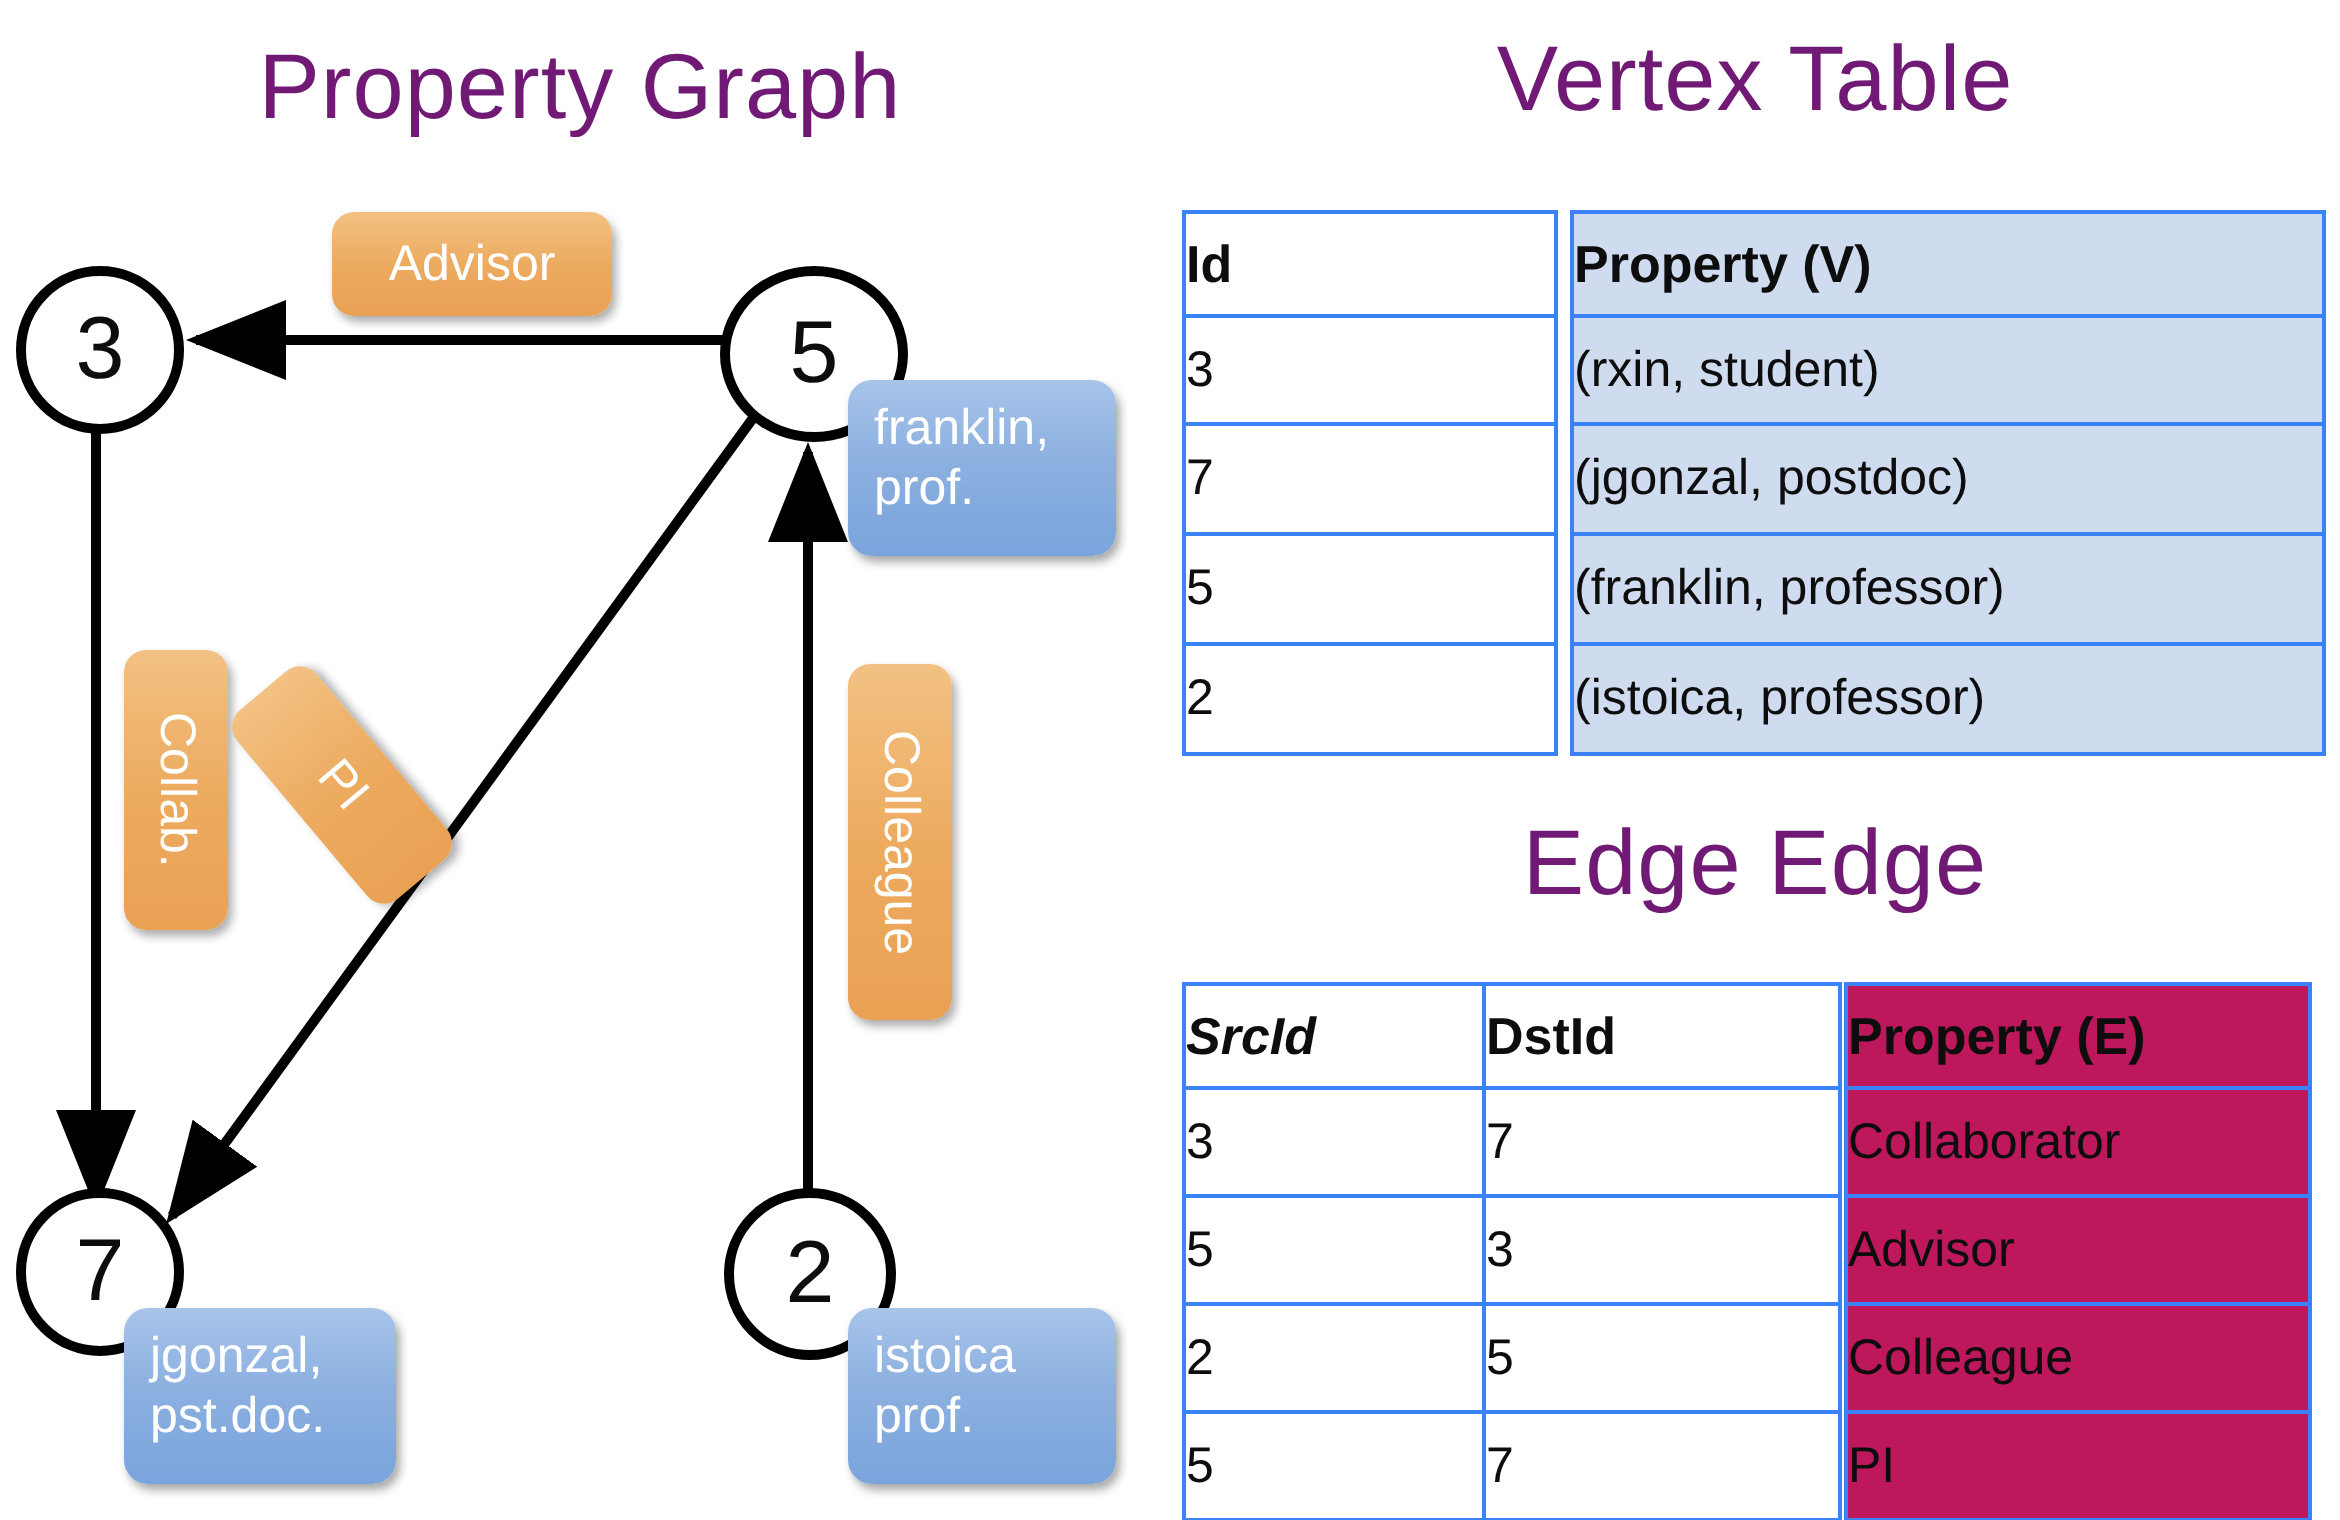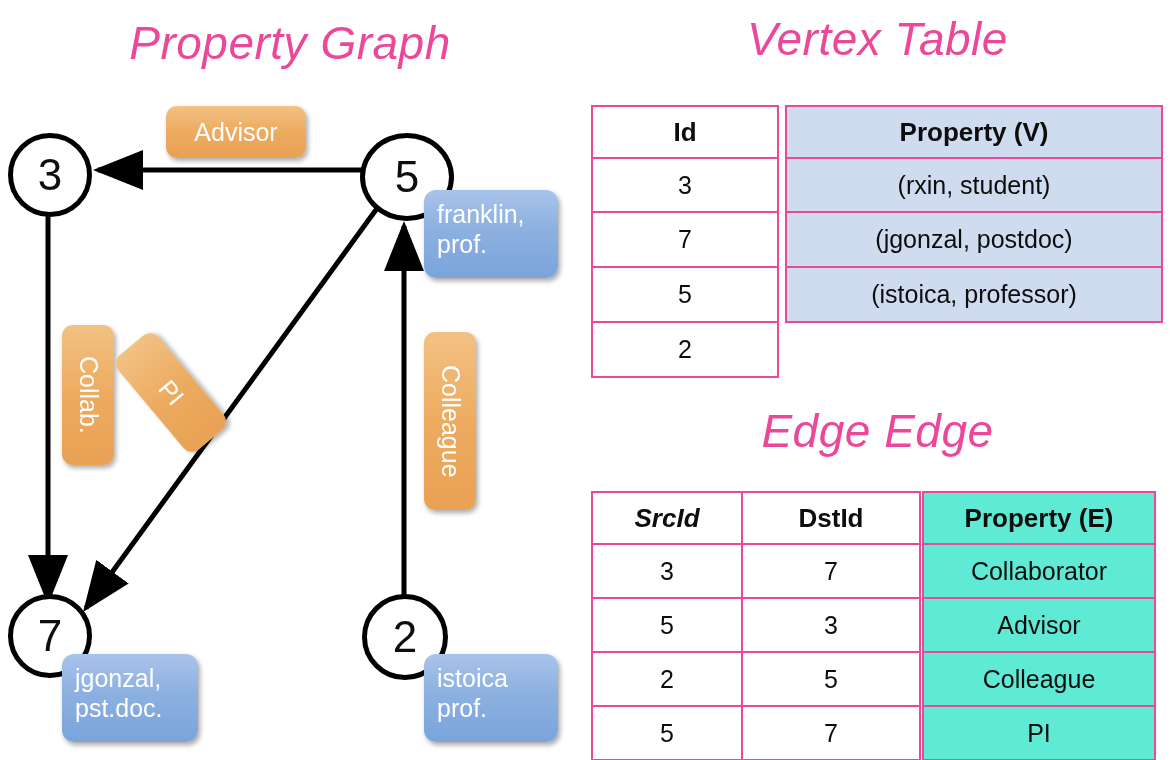--- a/index.html
+++ b/index.html
@@ -15,24 +15,23 @@
     font-family: "Liberation Sans", sans-serif;
     color: #000000;
   }
 
   
   .title {
     position: absolute;
     font-weight: 300;
     font-size: 46px;
     letter-spacing: 0.5px;
-    color: #ec4899;
+    color: #701a75;
     white-space: nowrap;
     text-align: center;
-    font-style: italic;
   }
   #title-property-graph { left: 0; top: 16px; width: 580px; }
   #title-vertex-table   { left: 585px; top: 12px; width: 585px; }
   #title-edge-table     { left: 585px; top: 404px; width: 585px; }
 
   
   #graph-panel {
     position: absolute;
     left: 0; top: 0;
     width: 582px; height: 760px;
@@ -93,34 +92,34 @@
     white-space: nowrap;
   }
 
   
   .tbl {
     position: absolute;
     border-collapse: collapse;
     table-layout: fixed;
   }
   .tbl td, .tbl th {
-    border: 2px solid #ec4899;
-    text-align: center;
+    border: 2px solid #3b82f6;
+    text-align: left;
     font-weight: 300;
     font-size: 25px;
     color: #0d0d0d;
     padding: 0;
     box-sizing: border-box;
   }
   .tbl th {
     font-weight: 700;
     font-size: 26px;
   }
   .blue-col { background: #cfdbef; }
-  .peach-col { background: #5eead4; }
+  .peach-col { background: #be185d; }
 </style>
 </head>
 <body>
 
 <div class="title" id="title-property-graph">Property Graph</div>
 <div class="title" id="title-vertex-table">Vertex Table</div>
 <div class="title" id="title-edge-table">Edge Edge</div>
 
 <div id="graph-panel">
 
@@ -194,20 +193,23 @@
       <tr>
     <th class="blue-col" style="height:52px;margin-left:12px;">Property (V)</th>
   </tr>
   <tr>
     <td class="blue-col" style="height:54px;">(rxin, student)</td>
   </tr>
   <tr>
     <td class="blue-col" style="height:55px;">(jgonzal, postdoc)</td>
   </tr>
   <tr>
+    <td class="blue-col" style="height:55px;">(franklin, professor)</td>
+  </tr>
+  <tr>
     <td class="blue-col" style="height:55px;">(istoica, professor)</td>
   </tr>
 </tbody>
   </table>
 
 <table class="tbl" id="edge-table-src-dst" style="left:591px; top:491px; width:328px;">
   <tbody>
       <tr>
     <th style="width:150px; height:52px;font-style:italic;">SrcId</th>
     <th style="width:178px; height:52px;">DstId</th>

